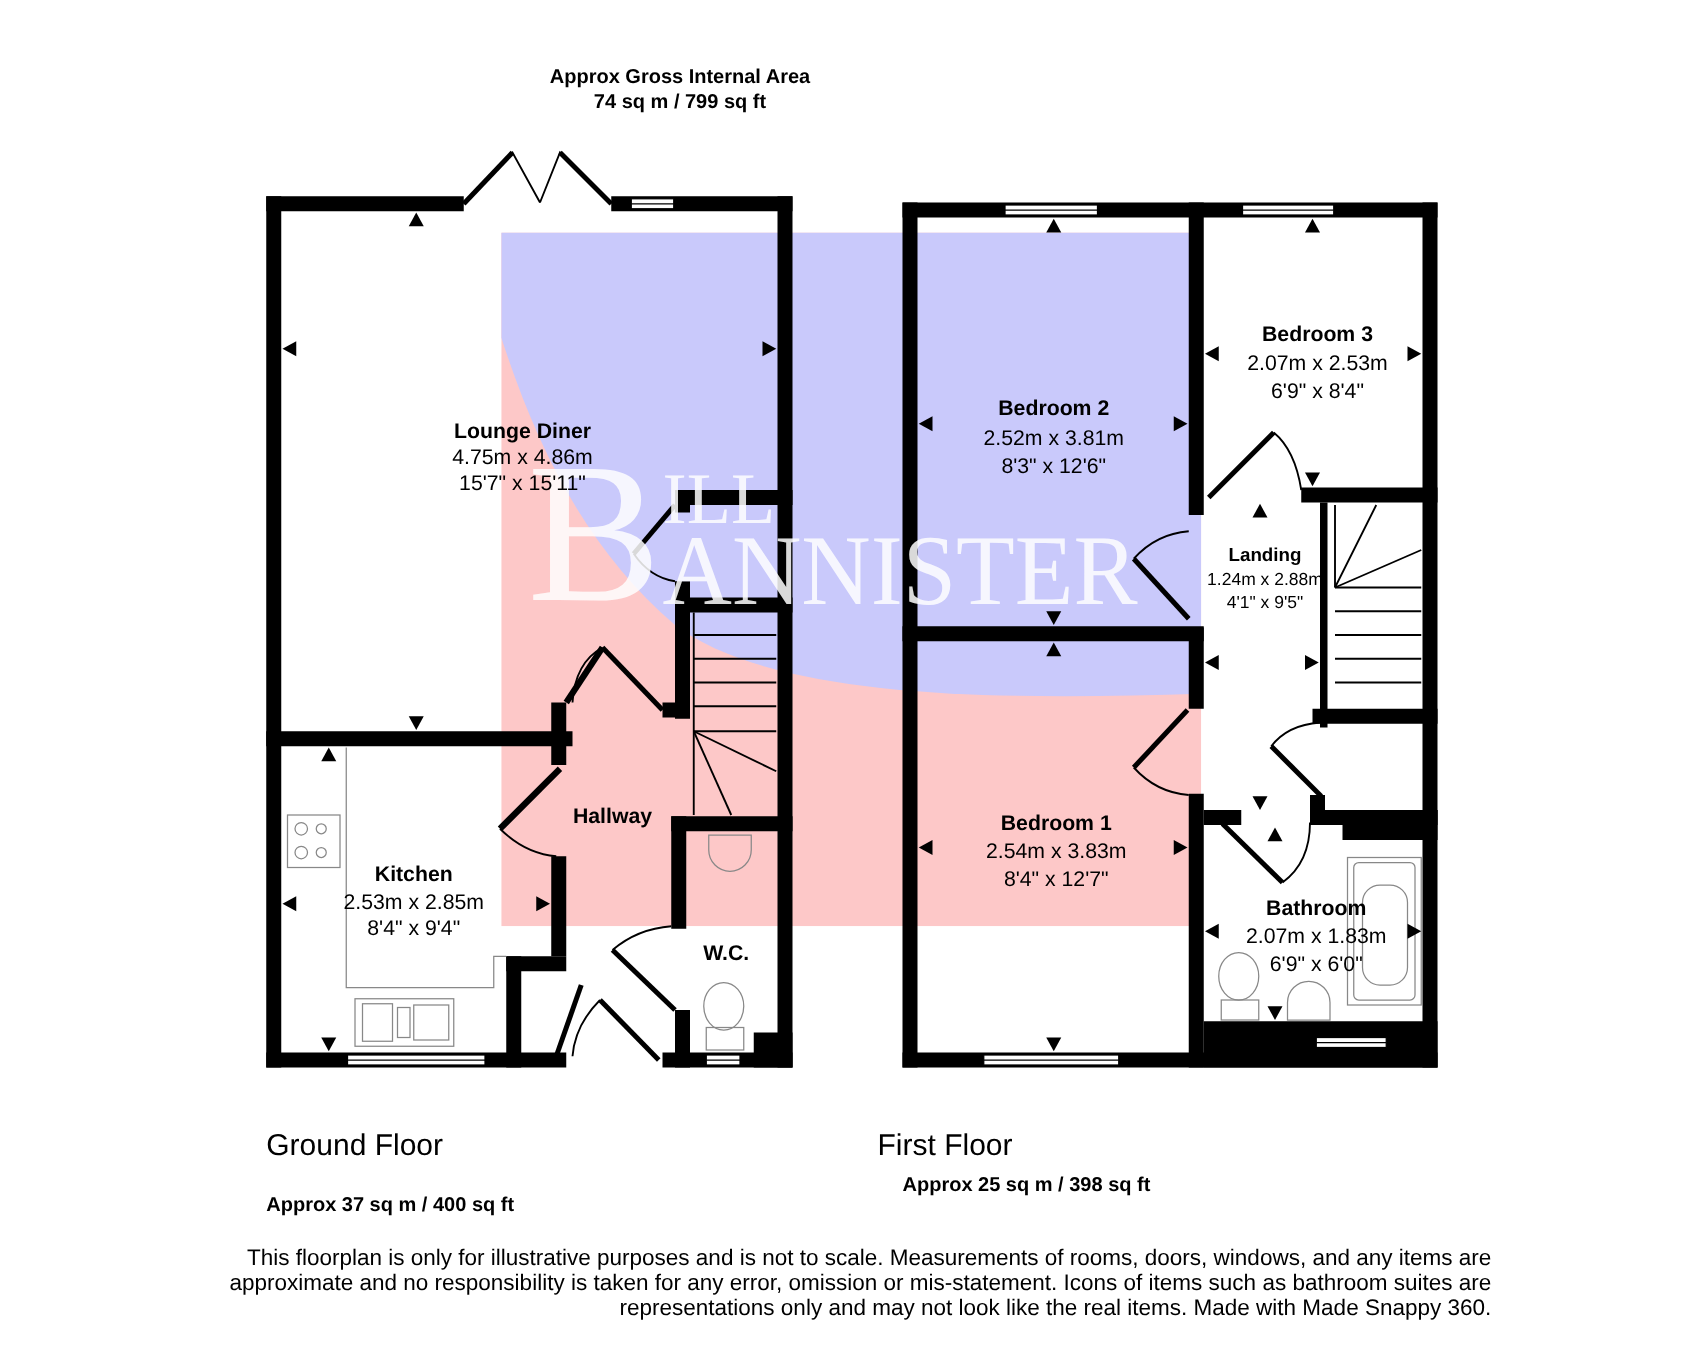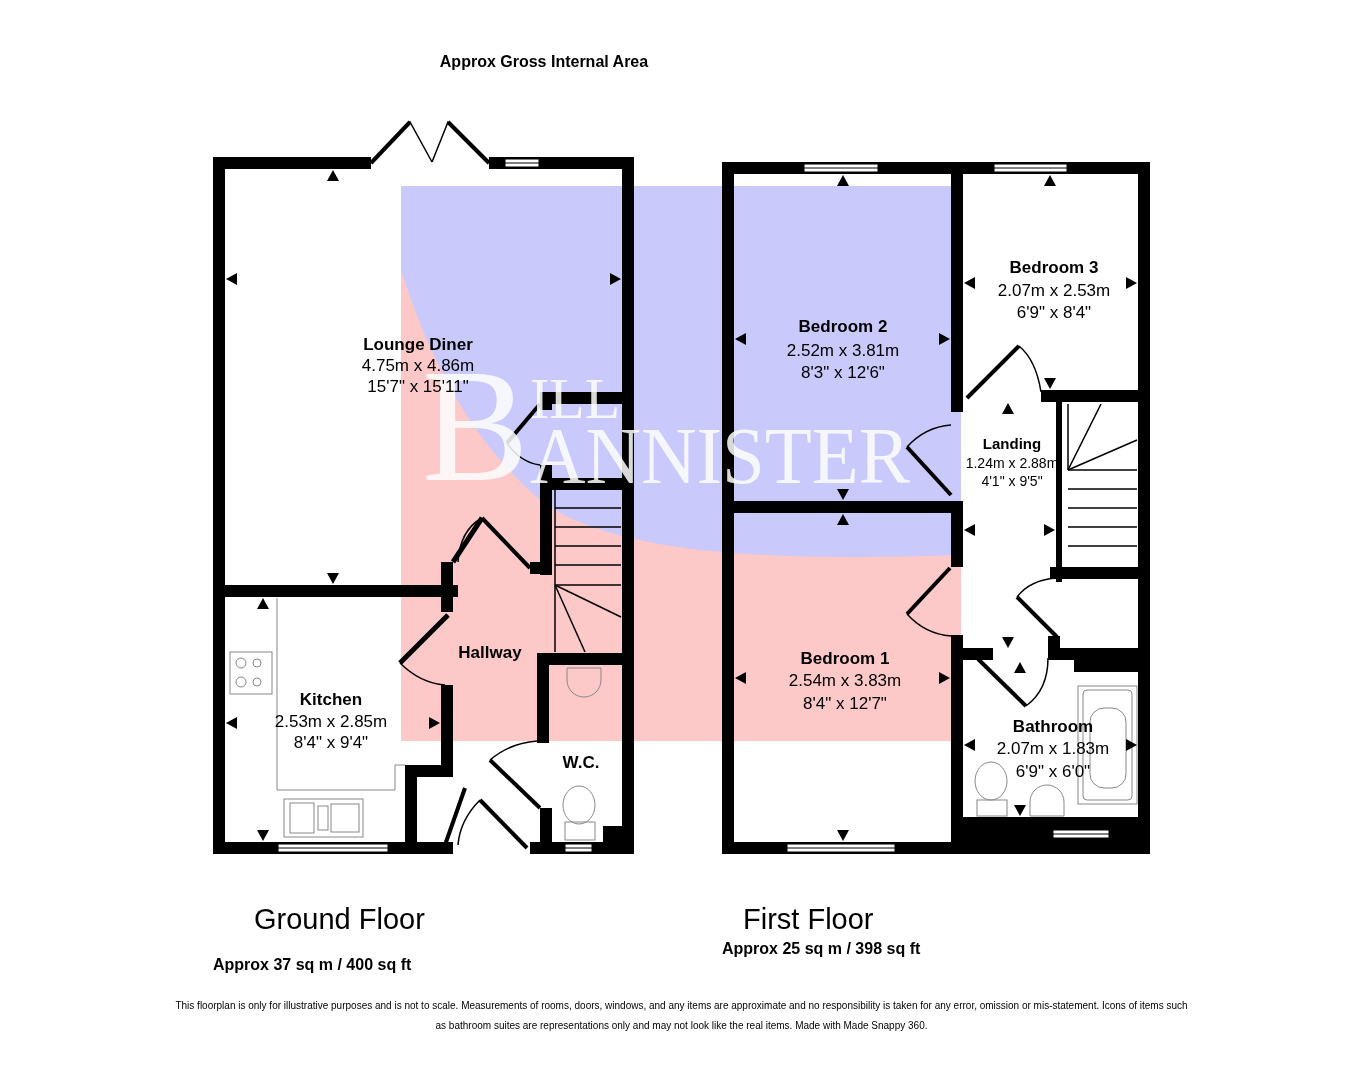--- a/index.html
+++ b/index.html
@@ -8,30 +8,31 @@
   svg.plan { position: absolute; left: 0; top: 0; }
   .wall { fill: #000; }
   .room-name { font-weight: bold; font-size: 17px; text-anchor: middle; font-family: "Liberation Sans", sans-serif; }
   .room-dim { font-size: 17px; text-anchor: middle; font-family: "Liberation Sans", sans-serif; }
   .room-name.sm { font-size: 15px; }
   .room-dim.sm { font-size: 14px; }
   .fx { fill: none; stroke: #888; stroke-width: 1; }
   .door { fill: none; stroke: #000; stroke-width: 1.5; }
   .doorleaf { stroke: #000; stroke-width: 5; }
   .stair { stroke: #000; stroke-width: 1.5; fill: none; }
-  .floor-title { position: absolute; font-size: 29px; margin-left: 41px; }
+  .floor-title { position: absolute; font-size: 24px; }
   .floor-area { position: absolute; font-size: 16px; font-weight: bold; }
-  .disclaimer { position: absolute; top: 996px; left: 170px; width: 1023px; text-align: center; font-size: 10px; line-height: 20px; }
+  .disclaimer { position: absolute; top: 996px; left: 170px; width: 1023px; text-align: right; font-size: 18px; line-height: 20px; }
   .watermark-text { font-family: "Liberation Serif", serif; fill: #ffffff; opacity: 0.85; }
 </style>
 </head>
 <body>
 
 <div class="header">
   <div>Approx Gross Internal Area</div>
+  <div>74 sq m / 799 sq ft</div>
 </div>
 
 <svg class="plan" width="1363" height="1080" viewBox="0 0 1363 1080">
   <defs>
     <clipPath id="wmclip">
         <rect x="401" y="186" width="560" height="555"></rect>
       </clipPath>
   </defs>
 
   <g clip-path="url(#wmclip)">

